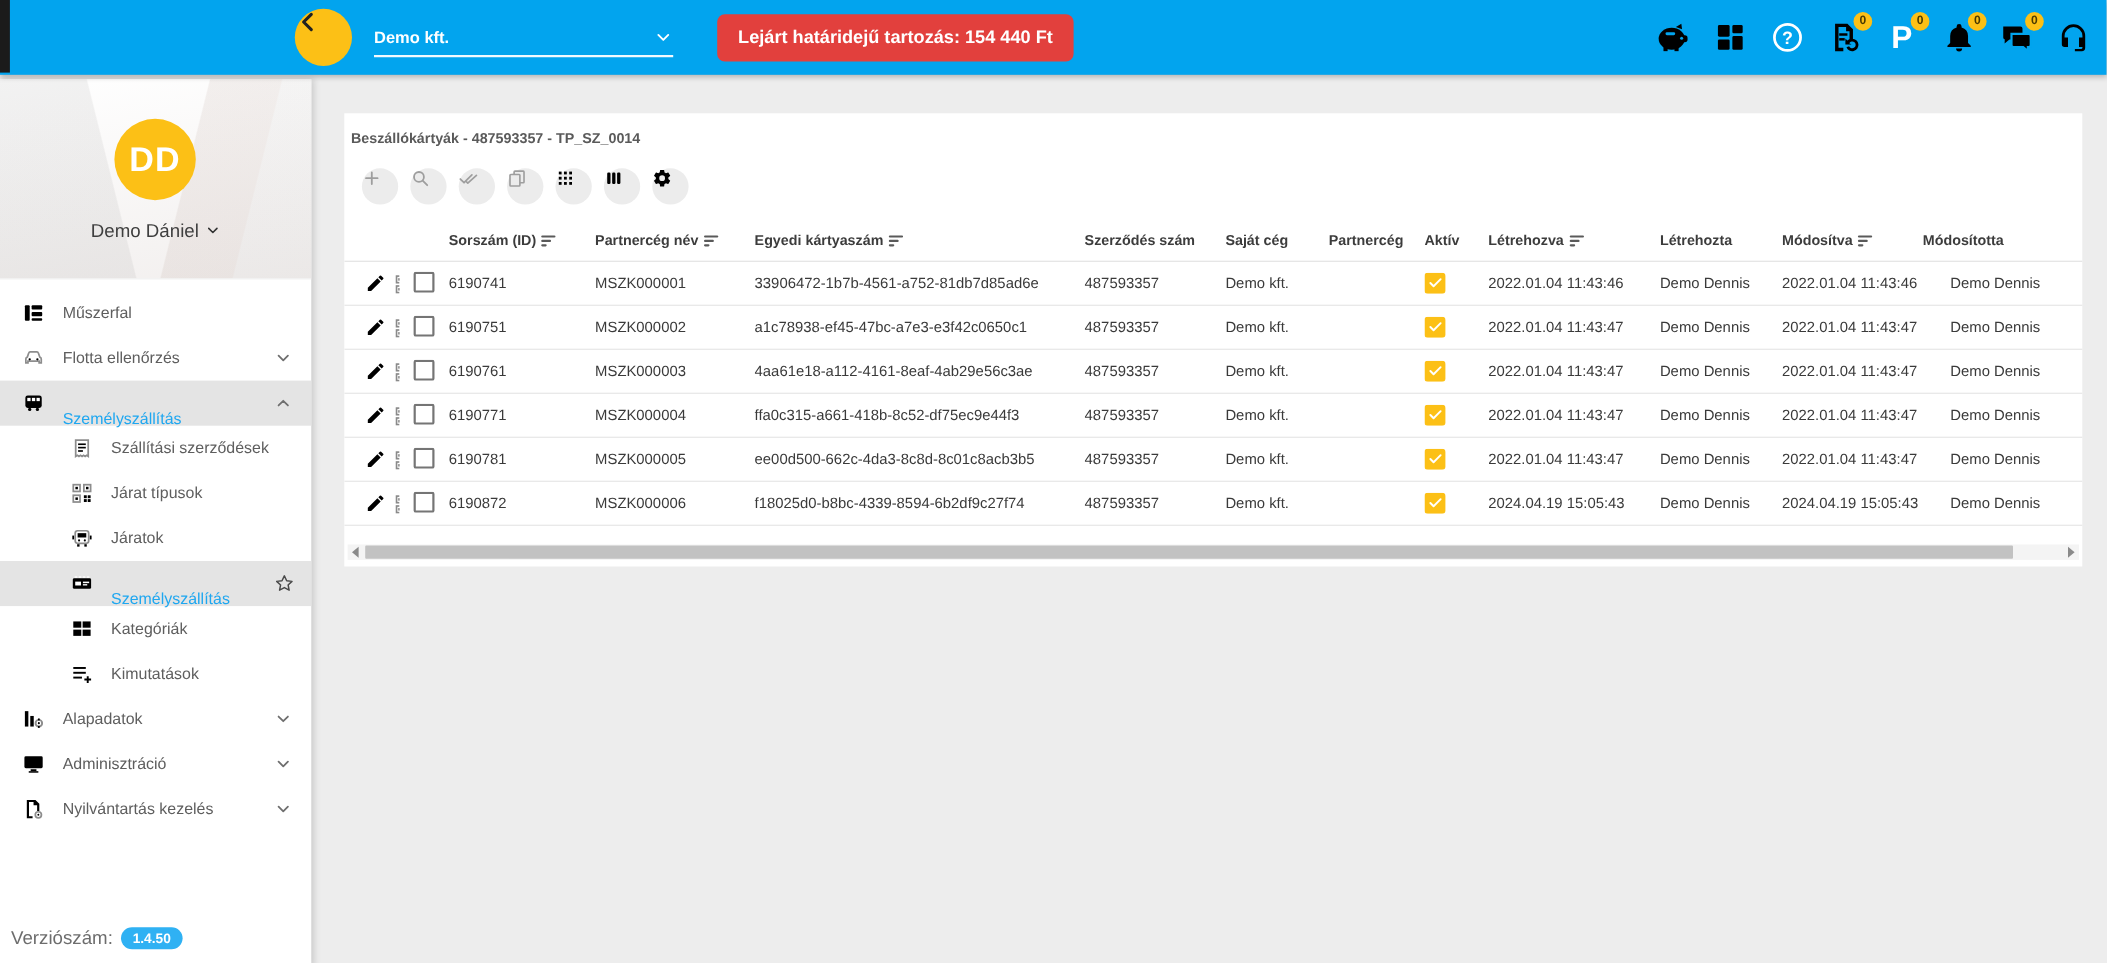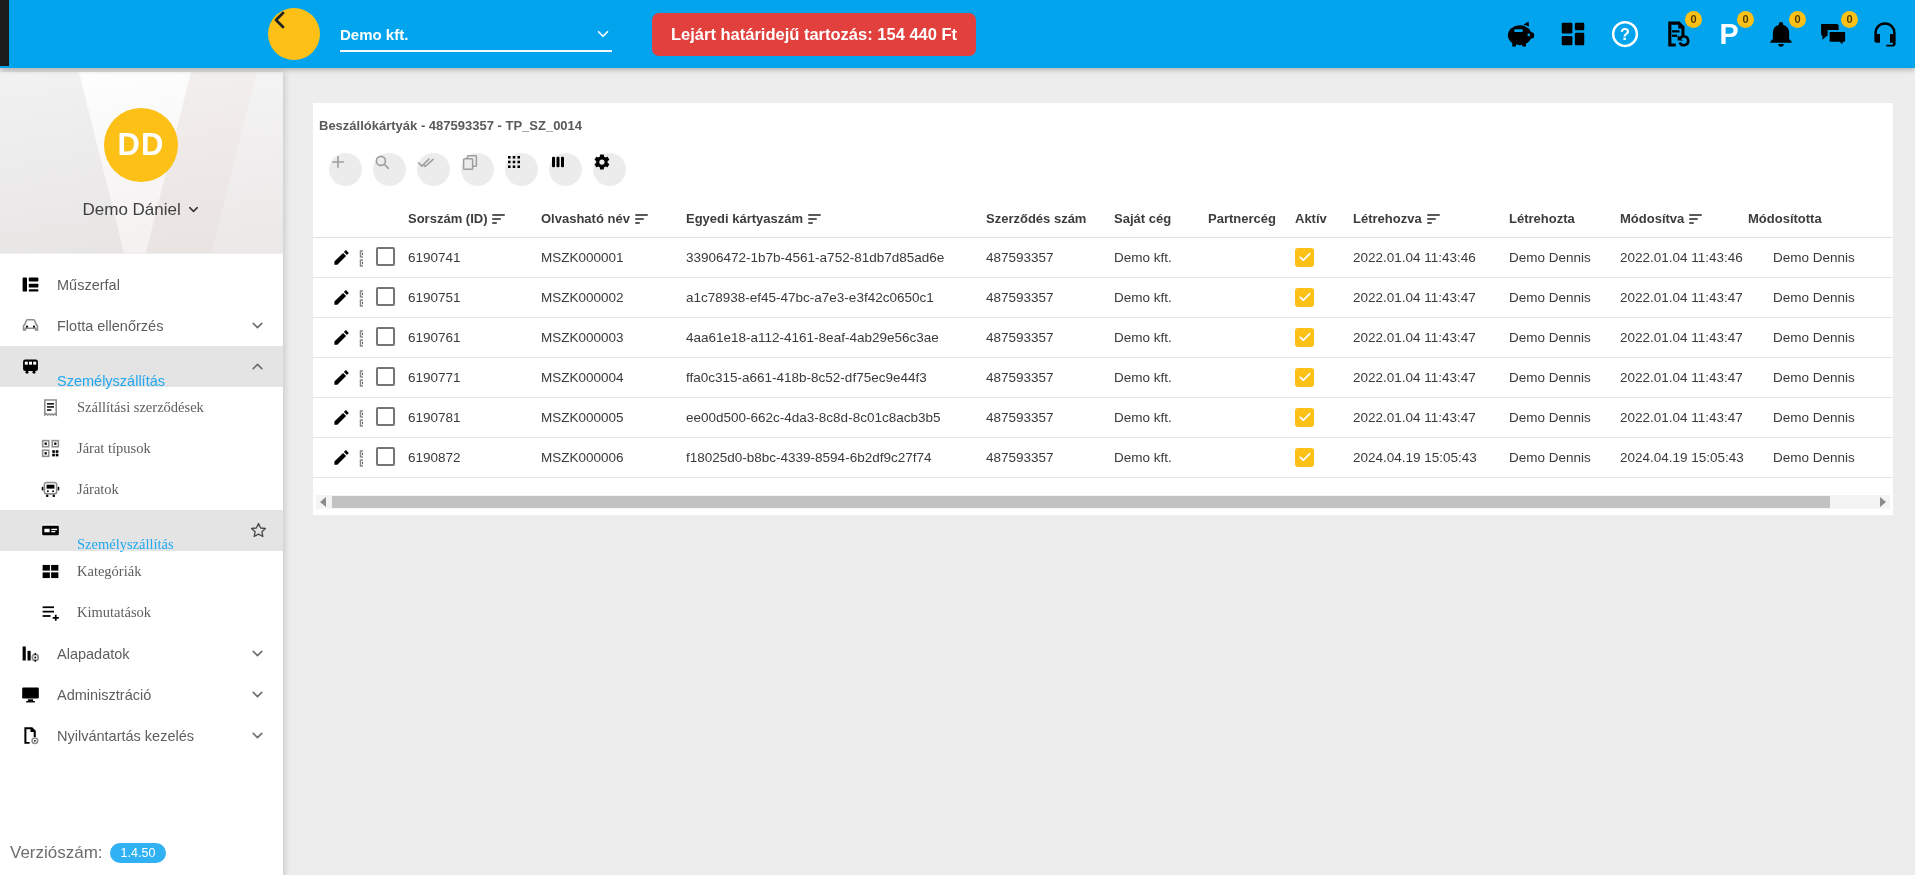--- a/index.html
+++ b/index.html
@@ -29,29 +29,29 @@
       linear-gradient(170deg, #ffffff 0%, #f2efee 100%);
     border-bottom:1px solid #eee; }
   .avatar { position:absolute; left:104px; top:36px; width:74px; height:74px; border-radius:50%; background:#fcc016; color:#fff; font-size:31px; font-weight:bold; display:flex; align-items:center; justify-content:center; letter-spacing:1px; }
   .profile-name { position:absolute; top:128px; left:0; width:100%; text-align:center; font-size:17px; color:#3f3f3f; cursor:pointer; }
   .profile-name .chev { display:inline-block; width:15px; height:15px; vertical-align:-2px; color:#333; }
   .menu { position:absolute; top:192px; left:0; width:283px; }
   .menu-item { display:flex; align-items:center; height:41px; cursor:pointer; color:#5e5e5e; }
   .menu-item .mi-icon { width:21px; height:21px; color:#8d8d8d; flex:0 0 auto; display:flex; align-items:center; justify-content:center; }
   .menu-item .mi-icon svg { width:21px; height:21px; }
   .menu-item.lvl0 { padding-left:20px; }
-  .menu-item.lvl1 { padding-left:40px;font-family:Liberation Serif, serif; }
+  .menu-item.lvl1 { padding-left:64px; }
   .menu-item .lbl { margin-left:16px; font-size:14.5px; flex:1; white-space:nowrap; }
   .menu-item.selected { background:#e4e4e4; }
   .menu-item.selected .lbl { color:#1fa7f0;margin-top:28px; }
   .menu-item .chev { width:17px; height:17px; color:#6f6f6f; margin-right:17px; }
   .menu-item .star { width:19px; height:19px; color:#4a4a4a; margin-right:15px; }
   .version { position:absolute; bottom:16px; left:10px; display:flex; align-items:center; gap:7px; }
   .version .vlabel { font-size:17px; color:#6d6d6d; }
-  .version .vpill { background:#2fb1f3; color:#fff; font-size:12.5px; font-weight:normal; border-radius:11px; padding:3px 11px; }
+  .version .vpill { background:#2fb1f3; color:#fff; font-size:12.5px; font-weight:bold; border-radius:11px; padding:3px 11px; }
 
   
   .main { position:absolute; top:68px; left:283px; width:1632px; height:807px; background:#ededed; }
   .card { position:absolute; left:30px; top:35px; width:1580px; height:412px; background:#fff; overflow:hidden; }
   .page-title { margin:15px 0 0 6px; font-size:13px; font-weight:bold; color:#5a5a5a; }
   .toolbar { display:flex; gap:11px; margin:20px 0 0 16px; }
   .tool-btn { width:33px; height:33px; border-radius:50%; background:#ececec; border:none; color:#9e9e9e; display:flex; align-items:center; justify-content:center; cursor:pointer; }
   .tool-btn svg { width:18px; height:18px; }
 
   
@@ -435,21 +435,21 @@
           <div class="tcell" style="width:45px"></div>
           <div class="tcell" style="width:133px">
             <span>Sorszám (ID)</span>
             <span class="filter-ic">
               <i></i>
               <i></i>
               <i></i>
             </span>
           </div>
           <div class="tcell" style="width:145px">
-            <span>Olvasható név</span>
+            <span>Partnercég név</span>
             <span class="filter-ic">
               <i></i>
               <i></i>
               <i></i>
             </span>
           </div>
           <div class="tcell" style="width:300px">
             <span>Egyedi kártyaszám</span>
             <span class="filter-ic">
               <i></i>

